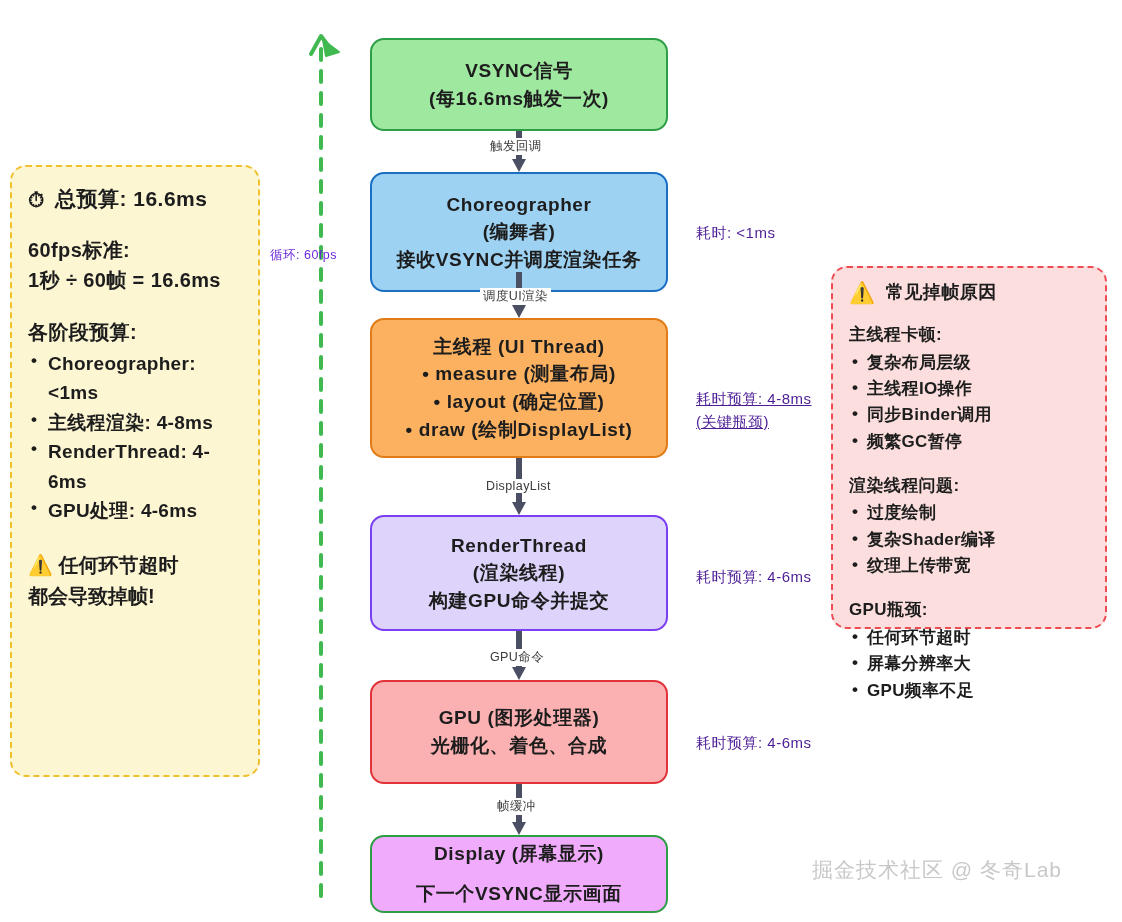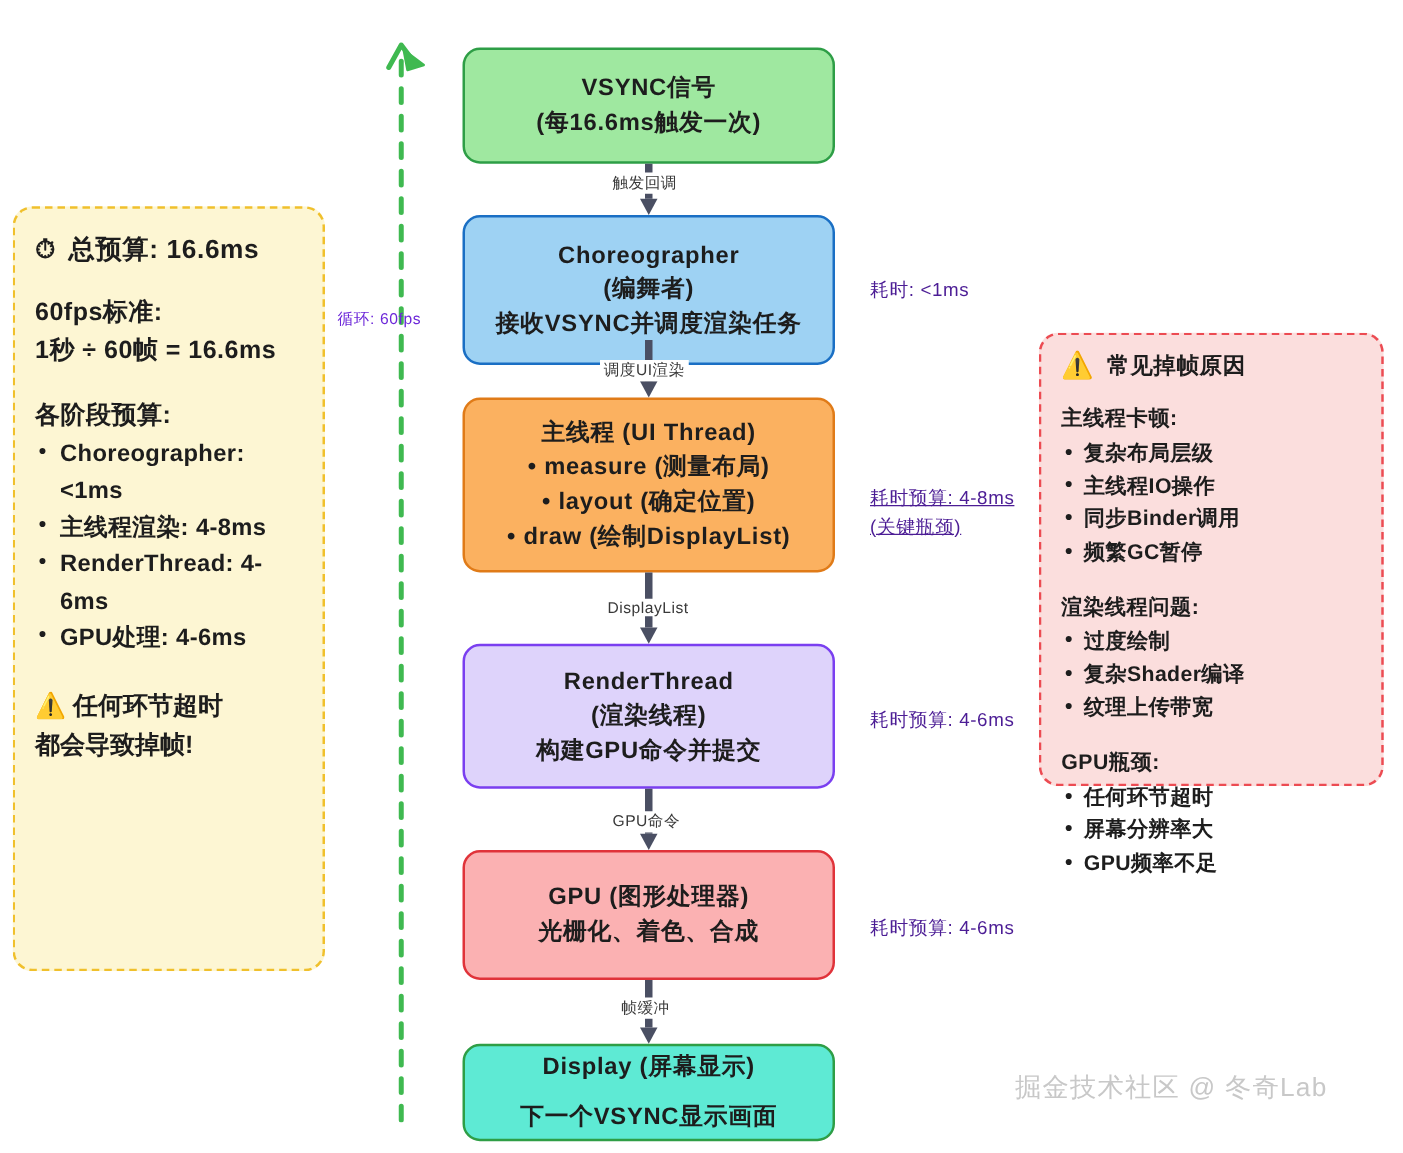--- a/index.html
+++ b/index.html
@@ -136,21 +136,21 @@
   }
   .flow-node .nline.bullet::before {
     content: "\2022\00a0";
   }
 
   #node-vsync      { top: 38px;  height: 93px;  background:#9fe8a0; border-color:#2e9e46; }
   #node-choreo     { top: 172px; height: 120px; background:#9ed2f3; border-color:#1a6fc4; }
   #node-uithread   { top: 318px; height: 140px; background:#fbb160; border-color:#e07b18; }
   #node-render     { top: 515px; height: 116px; background:#ded3fb; border-color:#7a3ff0; }
   #node-gpu        { top: 680px; height: 104px; background:#fbb1b2; border-color:#e0333a; }
-  #node-display    { top: 835px; height: 78px;  background:#5eead4; border-color:#2e9e46;gap:12px; }
+  #node-display    { top: 835px; height: 78px;  background:#f0abfc; border-color:#2e9e46;gap:12px; }
 
   
   .arrow {
     position: absolute;
     left: 512px;
     width: 14px;
   }
   .arrow .shaft {
     position: absolute;
     left: 4px;

